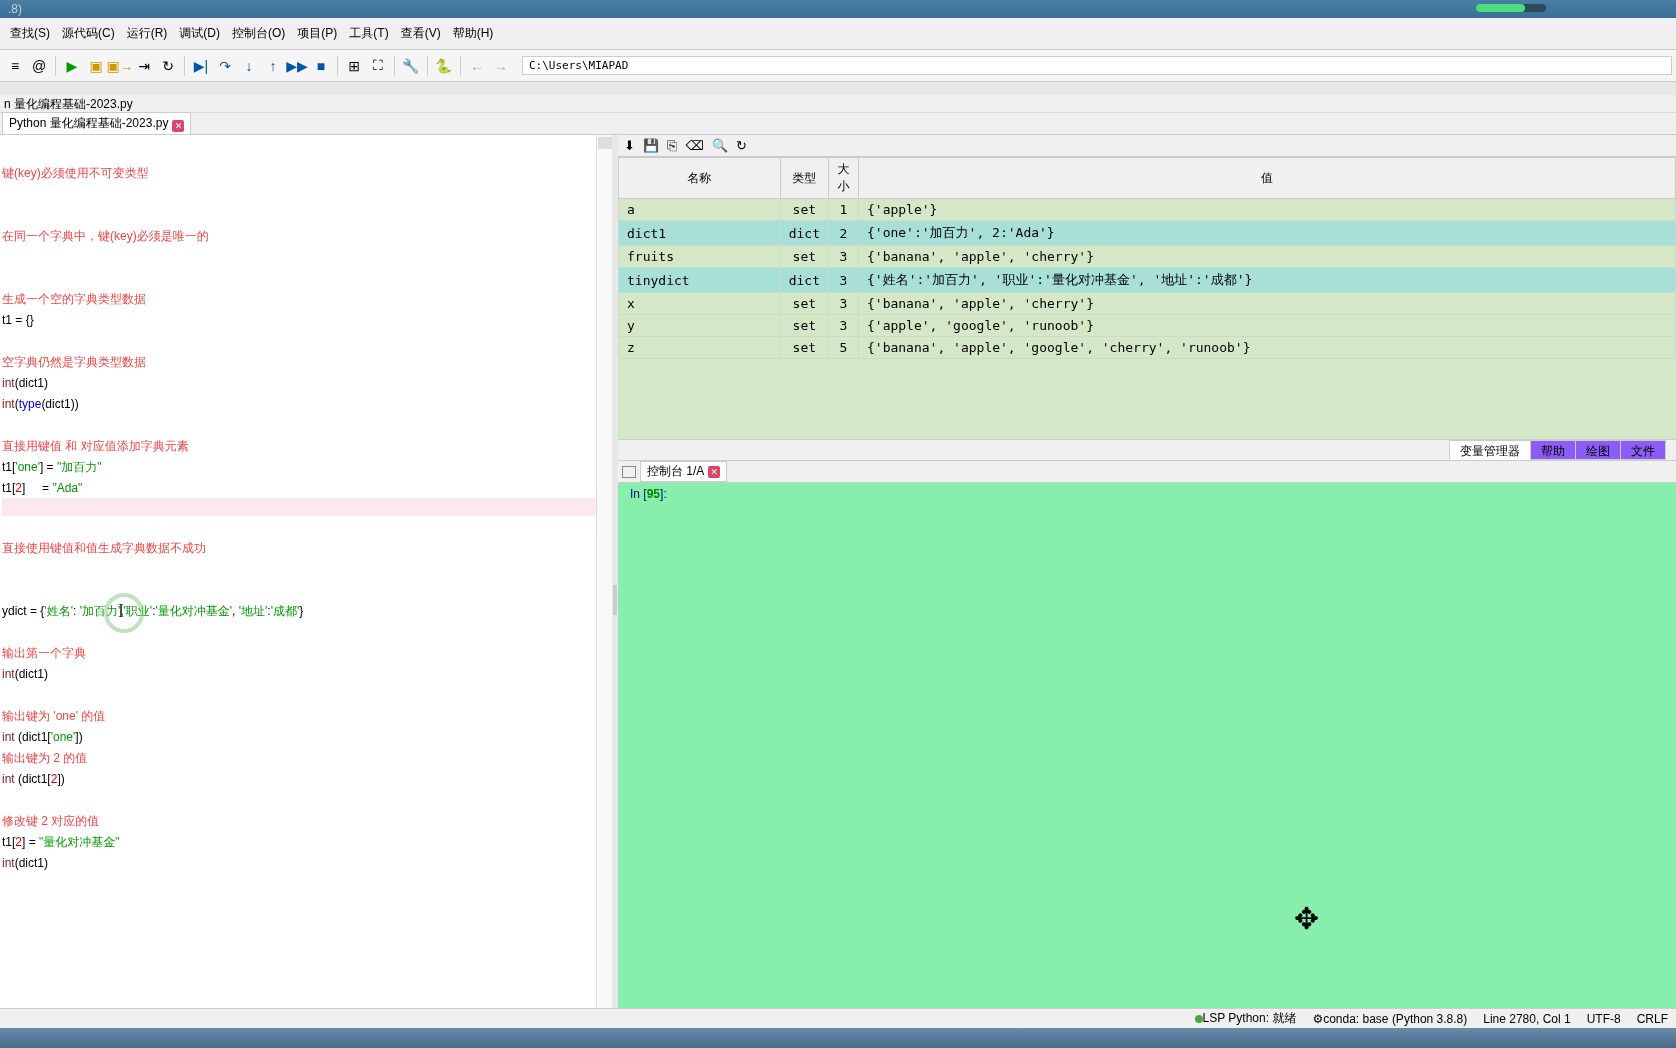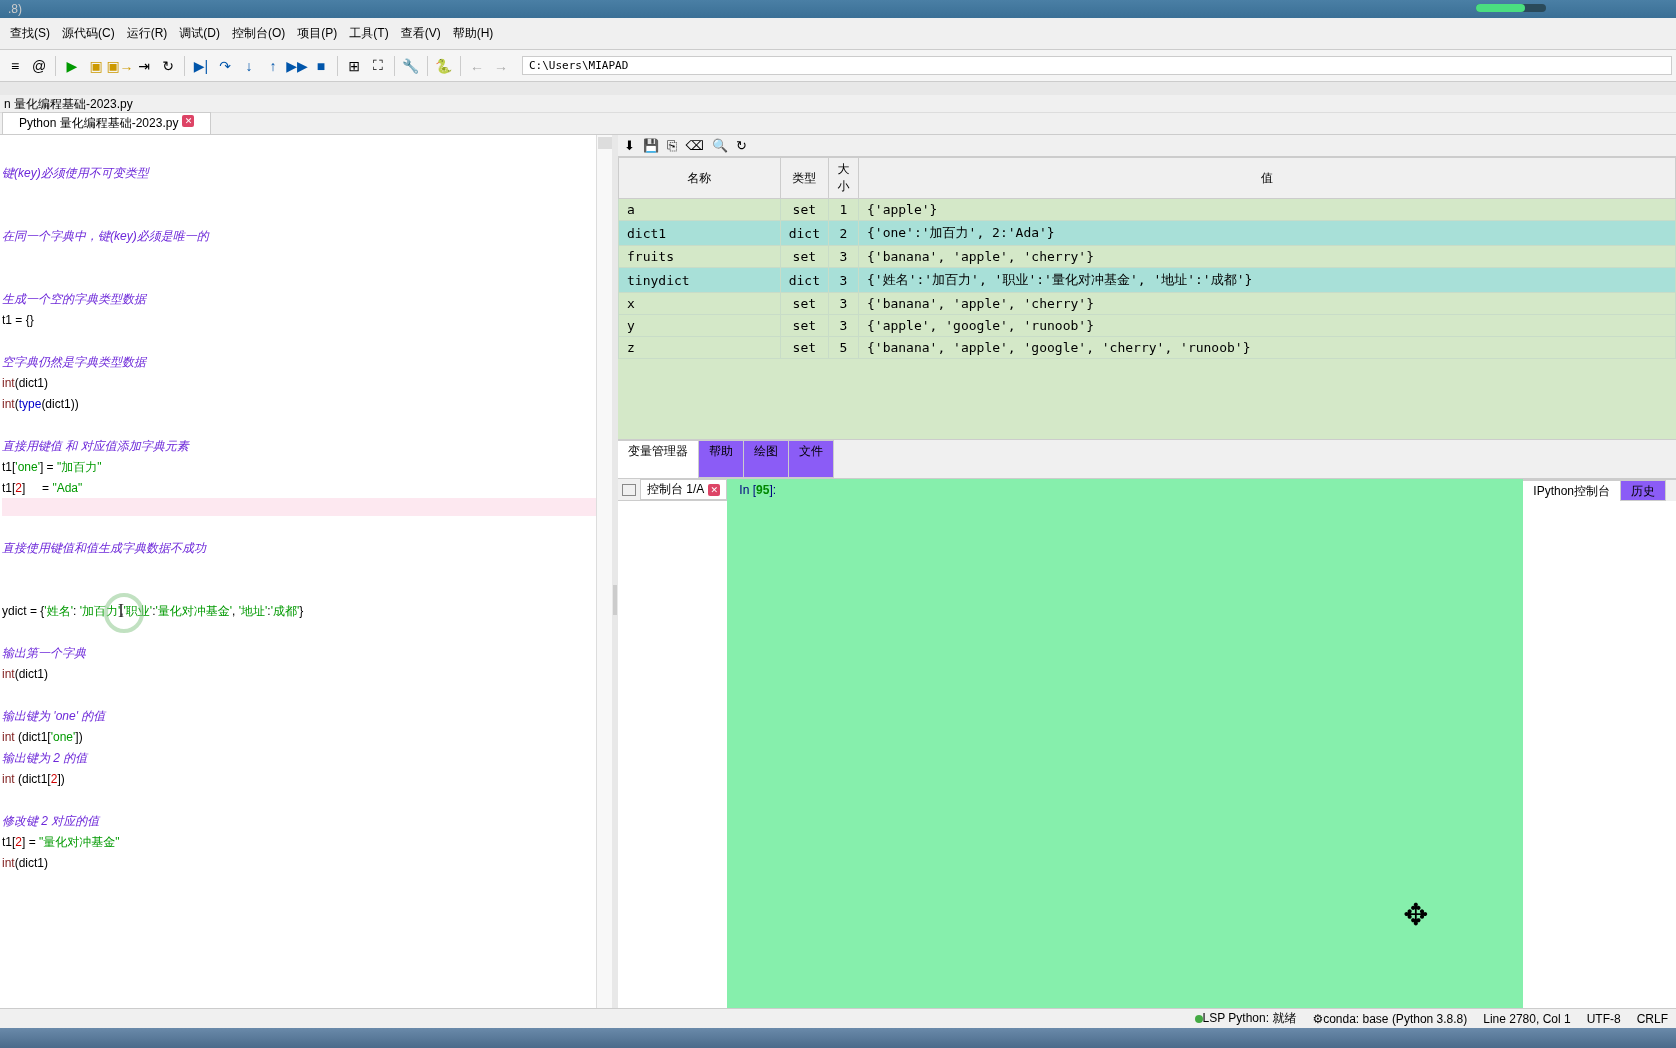--- a/index.html
+++ b/index.html
@@ -7,26 +7,26 @@
 .titlebar { height: 18px; background: linear-gradient(#4a7fa5, #3a6f95); color: #ccc; padding-left: 8px; line-height: 18px; position: relative; }
 .bar-fill { position: absolute; right: 130px; top: 4px; width: 70px; height: 8px; background: #2a4a5a; border-radius: 4px; }
 .bar-fill-inner { width: 70%; height: 100%; background: #4ade80; border-radius: 4px; }
 .menubar { height: 32px; background: #f0f0f0; border-bottom: 1px solid #ccc; display: flex; align-items: center; padding-left: 4px; }
 .menu-item { padding: 0 6px; cursor: pointer; }
 .toolbar { height: 32px; background: #f5f5f5; border-bottom: 1px solid #ccc; display: flex; align-items: center; padding: 0 4px; gap: 2px; }
 .tool-btn { width: 22px; height: 22px; display: flex; align-items: center; justify-content: center; border: 1px solid transparent; cursor: pointer; font-size: 14px; }
 .tool-sep { width: 1px; height: 20px; background: #ccc; margin: 0 3px; }
 .breadcrumb-bar { height: 18px; background: #f0f0f0; border-bottom: 1px solid #ddd; padding-left: 4px; line-height: 18px; font-size: 11px; margin-top: 13px; }
 .tab-bar { height: 22px; background: #f0f0f0; border-bottom: 1px solid #ccc; display: flex; align-items: flex-end; padding-left: 2px; }
-.file-tab { background: #fff; border: 1px solid #ccc; border-bottom: none; padding: 2px 16px; display: flex; align-items: flex-start; gap: 4px; }
+.file-tab { background: #fff; border: 1px solid #ccc; border-bottom: none; padding: 2px 6px; display: flex; align-items: flex-end; gap: 4px; }
 .close-x { width: 12px; height: 12px; background: #d46; color: #fff; display: flex; align-items: center; justify-content: center; font-size: 9px; border-radius: 2px; cursor: pointer; }
 .main-area { display: flex; height: calc(100% - 148px); }
 .editor-pane { width: 612px; background: #fff; position: relative; overflow: hidden; }
 .editor-content { font-family: Consolas, monospace; font-size: 14px; line-height: 1.5; padding: 6px 2px; white-space: pre; position: relative; height: calc(100% - 20px); }
-.comment { color: #6d28d9; font-style: italic; }
+.comment { color: #ef4444; }
 .kw { color: #0000cc; }
 .str { color: #009900; }
 .num { color: #cc0000; }
 .fn { color: #7f1d1d; }
 .current-line { background: #fde8f0; display: block; width: 100%; position: relative; }
 .cursor-marker { position: absolute; left: 104px; top: 458px; width: 40px; height: 40px; border: 4px solid #8ec98e; border-radius: 50%; pointer-events: none; opacity: 0.55; }
 .text-cursor { position: absolute; left: 118px; top: 466px; font-family: serif; font-size: 18px; color: #333; pointer-events: none; }
 .editor-scroll { position: absolute; bottom: 0; left: 0; right: 16px; height: 16px; background: #f0f0f0; border-top: 1px solid #ddd; }
 .editor-scroll-thumb { position: absolute; left: 0; width: 520px; height: 14px; background: #d0d0d0; border: 1px solid #bbb; }
 .splitter { width: 6px; background: #e8e8e8; cursor: col-resize; position: relative; }
@@ -36,24 +36,24 @@
 .var-toolbar span { cursor: pointer; font-size: 13px; }
 .var-table { border-collapse: collapse; width: 100%; }
 .var-table th { background: #f0f0f0; border: 1px solid #ccc; padding: 3px 8px; font-weight: normal; text-align: center; }
 .var-table td { border: 1px solid #c8dcc8; padding: 3px 8px; font-family: Consolas, monospace; font-size: 13px; }
 .var-row { background: #d4e8c8; }
 .var-row-sel { background: #a8e0d8; }
 .var-name-col { min-width: 60px; }
 .var-type-col { width: 40px; text-align: center; }
 .var-size-col { width: 30px; text-align: center; }
 .var-fill-area { background: #d4e8c8; height: 80px; }
-.inspector-tabs { height: 40px; background: #f0f0f0; border-top: 1px solid #ccc; border-bottom: 1px solid #ccc; display: flex; padding-right: 10px; }
+.inspector-tabs { height: 22px; background: #f0f0f0; border-top: 1px solid #ccc; border-bottom: 1px solid #ccc; display: flex; justify-content: flex-end; padding-right: 10px; }
 .inspector-tab { padding: 2px 10px; border: 1px solid #ccc; background: #8b5cf6; cursor: pointer; margin-left: -1px; }
 .inspector-tab.active { background: #fff; border-bottom: 1px solid #fff; }
-.console-pane { flex: 1; display: flex; flex-direction: row; }
+.console-pane { flex: 1; display: flex; flex-direction: column; }
 .console-tab-bar { height: 22px; background: #f0f0f0; border-bottom: 1px solid #ccc; display: flex; align-items: center; padding-left: 4px; gap: 4px; }
 .console-icon { width: 14px; height: 12px; border: 1px solid #888; }
 .console-tab { background: #fff; border: 1px solid #ccc; padding: 1px 6px; display: flex; align-items: center; gap: 4px; }
 .console-body { flex: 1; background: #86efac; padding: 3px 12px; font-family: Consolas, monospace; font-size: 13px; position: relative; }
 .prompt-in { color: #000080; }
 .prompt-num { color: #008800; font-weight: bold; }
 .move-cursor { position: absolute; left: 676px; top: 418px; font-size: 30px; pointer-events: none; }
 .console-bottom-tabs { height: 22px; background: #f0f0f0; border-top: 1px solid #ccc; display: flex; justify-content: flex-end; padding-right: 10px; }
 .statusbar { position: absolute; bottom: 20px; left: 0; right: 0; height: 20px; background: #f0f0f0; border-top: 1px solid #ccc; display: flex; align-items: center; justify-content: flex-end; padding: 0 8px; gap: 16px; font-size: 11px; }
 .status-item { display: flex; align-items: center; }

